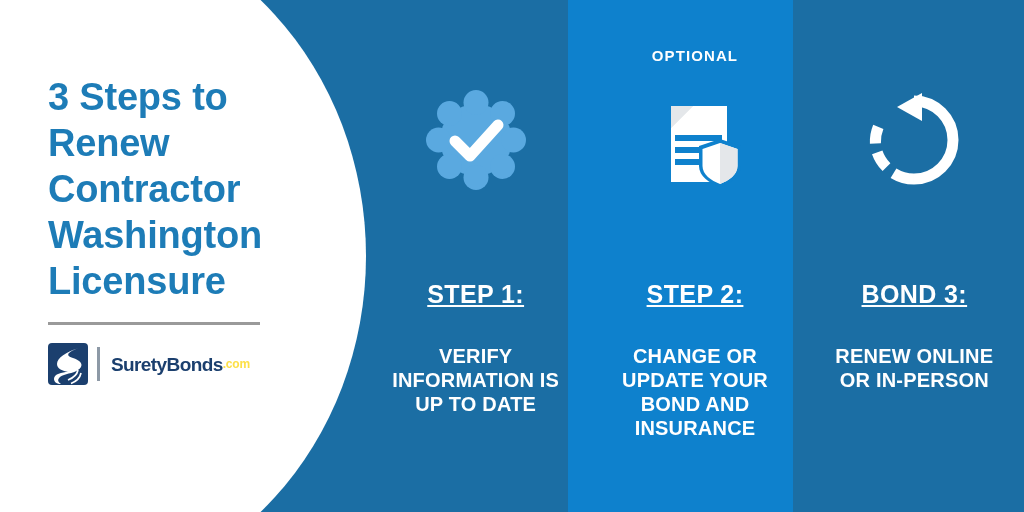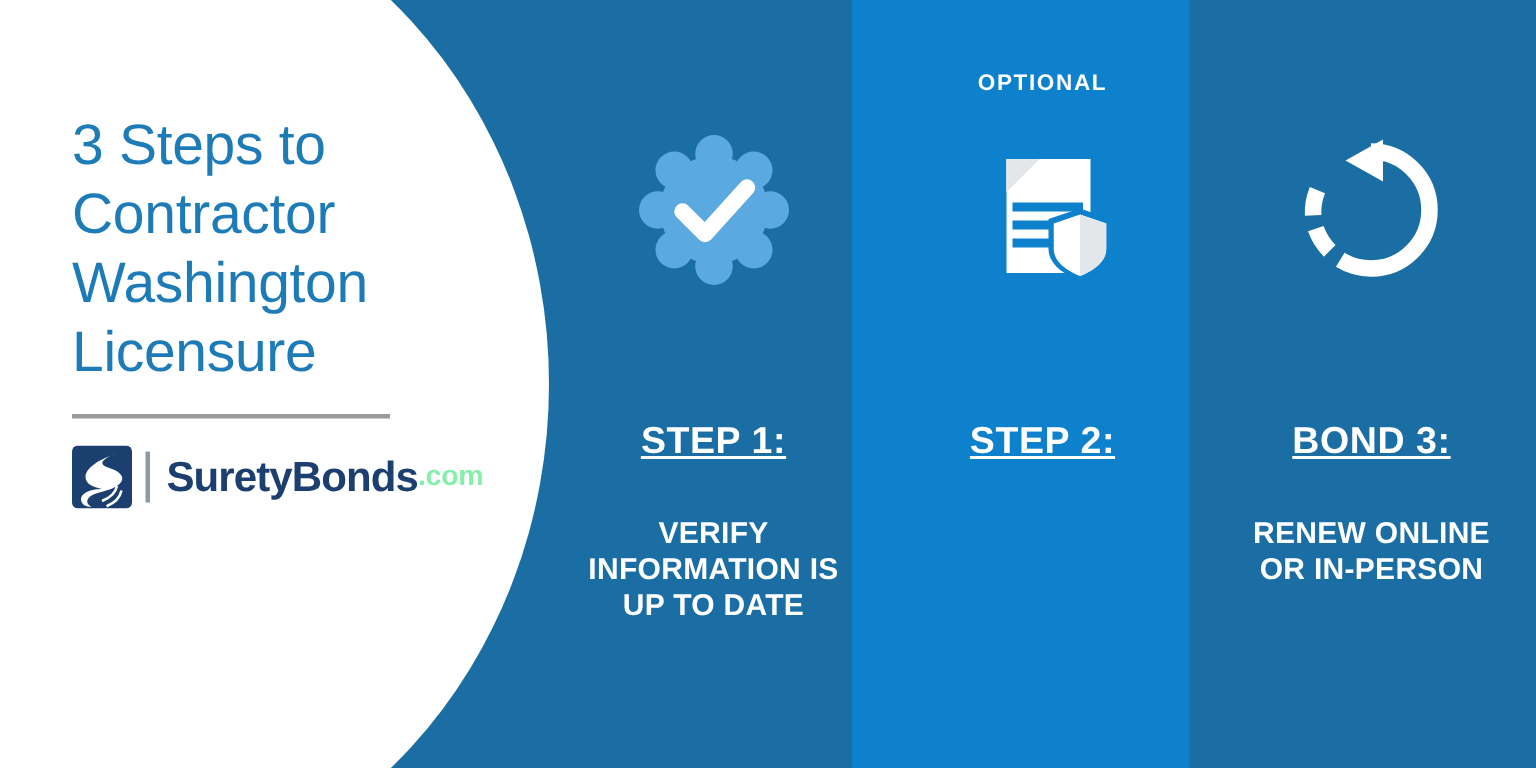--- a/index.html
+++ b/index.html
@@ -44,21 +44,21 @@
     position: absolute;
     left: 48px;
     top: 74px;
     width: 300px;
     z-index: 3;
   }
   .headline {
     color: #1d7cb7;
     font-size: 38px;
     line-height: 46px;
-    font-weight: normal;
+    font-weight: bold;
     letter-spacing: -0.2px;
     margin: 0;
   }
   .divider {
     margin-top: 18px;
     width: 212px;
     height: 3px;
     background: #9a9a9a;
   }
 
@@ -75,28 +75,28 @@
   }
   .logo-sep {
     width: 3px;
     height: 34px;
     background: #8d99a6;
     margin: 0 11px 0 9px;
     flex: 0 0 auto;
   }
   .logo-word {
     color: #1b3f6e;
-    font-size: 28px;
+    font-size: 19px;
     font-weight: bold;
     letter-spacing: -0.6px;
     line-height: 1;
   }
   .logo-tld {
-    color: #86efac;
-    font-size: 19px;
+    color: #fde047;
+    font-size: 12px;
     font-weight: bold;
     letter-spacing: -0.2px;
   }
 
   
   .steps {
     position: absolute;
     left: 366px;
     top: 0;
     width: 658px;
@@ -159,20 +159,21 @@
 <body>
 
 <div id="canvas">
 
   <div class="white-ellipse"></div>
   <div class="mid-column"></div>
 
   <div class="left-block">
     <div class="headline">
       <div>3 Steps to</div>
+      <div>Renew</div>
       <div>Contractor</div>
       <div>Washington</div>
       <div>Licensure</div>
     </div>
 
     <div class="divider"></div>
 
     <div class="logo-row">
       <span class="logo-mark">
         <svg width="40" height="42" viewBox="0 0 40 42">
@@ -220,20 +221,21 @@
           <path d="M50 18 L28 40 L28 18 Z" fill="#e4e7ea"></path>
           <rect x="32" y="47" width="47" height="6" fill="#0e81cd"></rect>
           <rect x="32" y="59" width="40" height="6" fill="#0e81cd"></rect>
           <rect x="32" y="71" width="32" height="6" fill="#0e81cd"></rect>
           <path d="M77 51 L98 58 L98 78 C98 88 88 95 77 99 C66 95 56 88 56 78 L56 58 Z" fill="#0e81cd"></path>
           <path d="M77 55 L94.5 61 L94.5 78 C94.5 86.5 86 92.5 77 96 C68 92.5 59.5 86.5 59.5 78 L59.5 61 Z" fill="#ffffff"></path>
           <path d="M77 55 L94.5 61 L94.5 78 C94.5 86.5 86 92.5 77 96 Z" fill="#e4e7ea"></path>
         </svg>
       </div>
       <div class="step-title">STEP 2:</div>
+      <div class="step-desc">CHANGE OR UPDATE YOUR BOND AND INSURANCE</div>
     </div>
 
     <div class="step">
       <div class="step-icon">
         <svg width="104" height="104" viewBox="0 0 104 104">
           <g fill="none" stroke="#ffffff" stroke-width="11" stroke-linecap="butt">
             <path d="M52 13 A39 39 0 0 1 52 91"></path>
             <path d="M52 91 A39 39 0 0 1 31.5 85.2"></path>
             <path d="M24.5 79.2 A39 39 0 0 1 15.2 64.4"></path>
             <path d="M13.4 55.6 A39 39 0 0 1 16.3 38.8"></path>

